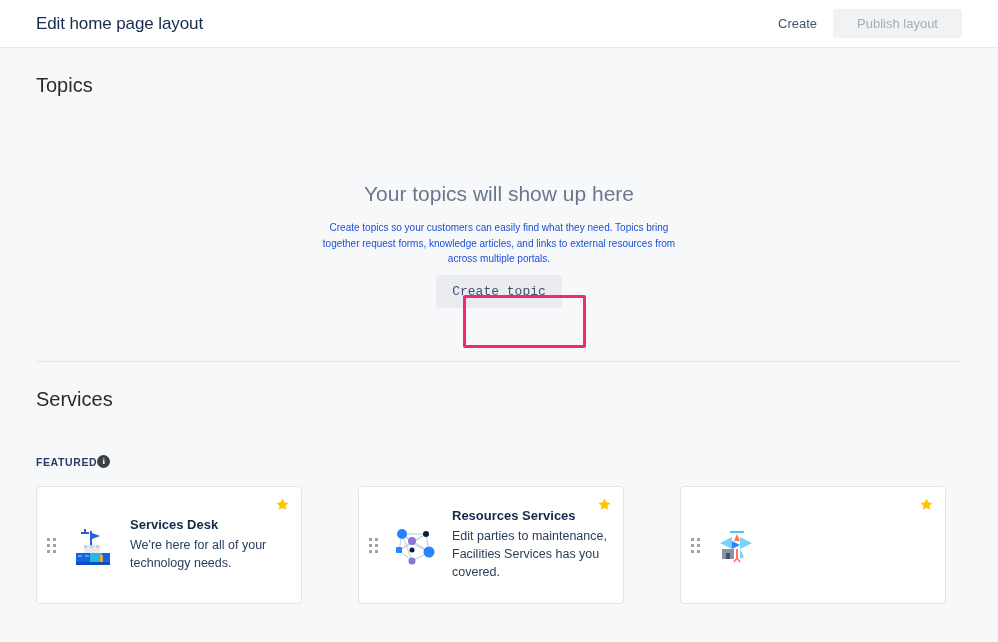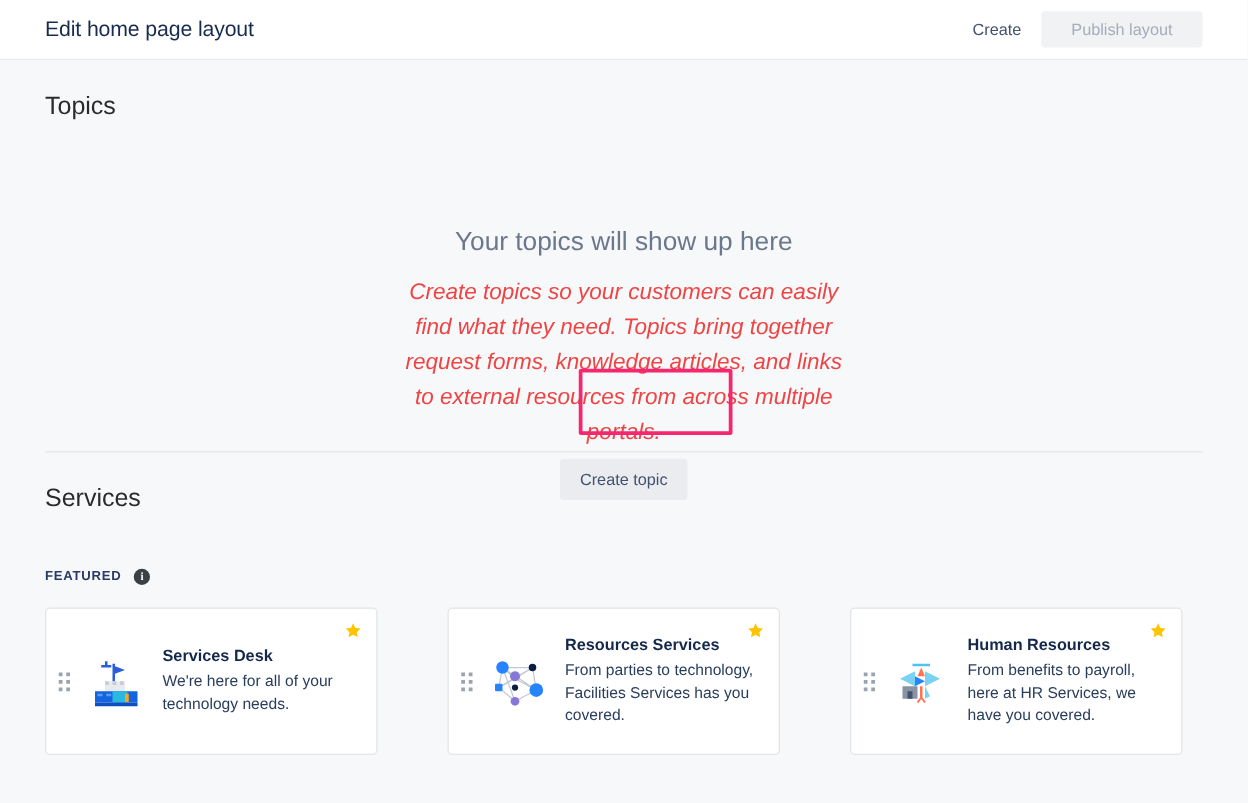--- a/index.html
+++ b/index.html
@@ -86,26 +86,25 @@
     text-align: center;
     margin-top: 29px;
   }
   .empty-title {
     font-size: 21px;
     font-weight: 400;
     color: #6b778c;
     margin-bottom: 14px;
   }
   .empty-desc {
-    font-size: 18px;
+    font-size: 10px;
     line-height: 1.55;
-    color: #ef4444;
+    color: #1d4ed8;
     max-width: 356px;
     margin: 0 auto;
-    font-style: italic;
   }
   .create-topic-wrap {
     margin-top: 8px;
     display: flex;
     justify-content: center;
   }
   
   .highlight-box {
     position: absolute;
     left: 427px;
@@ -117,33 +116,34 @@
     pointer-events: none;
   }
   .btn-create-topic {
     font-size: 13px;
     color: #42526e;
     background: #ebecf0;
     border: none;
     border-radius: 3px;
     padding: 9px 16px;
     cursor: pointer;
-    font-family: Liberation Sans, sans-serif;
+    font-family: Liberation Mono, monospace;
   }
 
   .divider {
     height: 1px;
     background: #e4e6ea;
     margin: 0;
   }
 
   
   .featured-row {
     display: flex;
-    gap: 10px;
+    align-items: center;
+    gap: 0;
     margin-top: 44px;
   }
   .featured-label {
     font-size: 10.5px;
     font-weight: 700;
     letter-spacing: 0.6px;
     color: #2b3a63;
   }
   .info-icon {
     width: 13px;
@@ -316,21 +316,21 @@
             <circle cx="38" cy="15" r="3" fill="#091e42"></circle>
             <circle cx="41" cy="33" r="5.5" fill="#2684ff"></circle>
             <circle cx="24" cy="42" r="3.5" fill="#8777d9"></circle>
             <circle cx="24" cy="22" r="4" fill="#8777d9"></circle>
             <circle cx="24" cy="31" r="2.5" fill="#091e42"></circle>
             <rect x="8" y="28" width="6" height="6" rx="1" fill="#2684ff"></rect>
           </svg>
         </span>
         <div class="card-text">
           <div class="card-title">Resources Services</div>
-          <div class="card-desc">From parties to technology, Facilities Services has you covered.</div>
+          <div class="card-desc">Edit parties to maintenance, Facilities Services has you covered.</div>
         </div>
         <span class="star-icon">
           <svg viewBox="0 0 24 24" width="15" height="15">
               <path fill="#ffc400" d="M12 2.5l2.9 6 6.6.9-4.8 4.6 1.2 6.5L12 17.4l-5.9 3.1 1.2-6.5L2.5 9.4l6.6-.9z"></path>
             </svg>
         </span>
       </div>
 
       <div class="portal-card">
         <span class="drag-handle">
@@ -348,24 +348,20 @@
             <path d="M22 18 L10 24 L22 30 Z" fill="#79d2f2"></path>
             <path d="M30 18 L42 24 L30 30 Z" fill="#79d2f2"></path>
             <path d="M22 22 L30 26 L22 30 Z" fill="#2684ff"></path>
             <rect x="12" y="30" width="12" height="10" fill="#8993a4"></rect>
             <path d="M16 34 l4 0 l0 6 l-4 0 z" fill="#42526e"></path>
             <path d="M30 30 l4 8 l-4 2 z" fill="#79d2f2"></path>
             <rect x="26" y="30" width="2" height="9" fill="#ff7452"></rect>
             <path d="M27 39 l-3 4 M27 39 l3 4" stroke="#ff7452" stroke-width="1.6" fill="none"></path>
           </svg>
         </span>
-        <div class="card-text">
-          <div class="card-title">Human Resources</div>
-          <div class="card-desc">From benefits to payroll, here at HR Services, we have you covered.</div>
-        </div>
         <span class="star-icon">
           <svg viewBox="0 0 24 24" width="15" height="15">
               <path fill="#ffc400" d="M12 2.5l2.9 6 6.6.9-4.8 4.6 1.2 6.5L12 17.4l-5.9 3.1 1.2-6.5L2.5 9.4l6.6-.9z"></path>
             </svg>
         </span>
       </div>
 
     </div>
   </section>
 </div>

